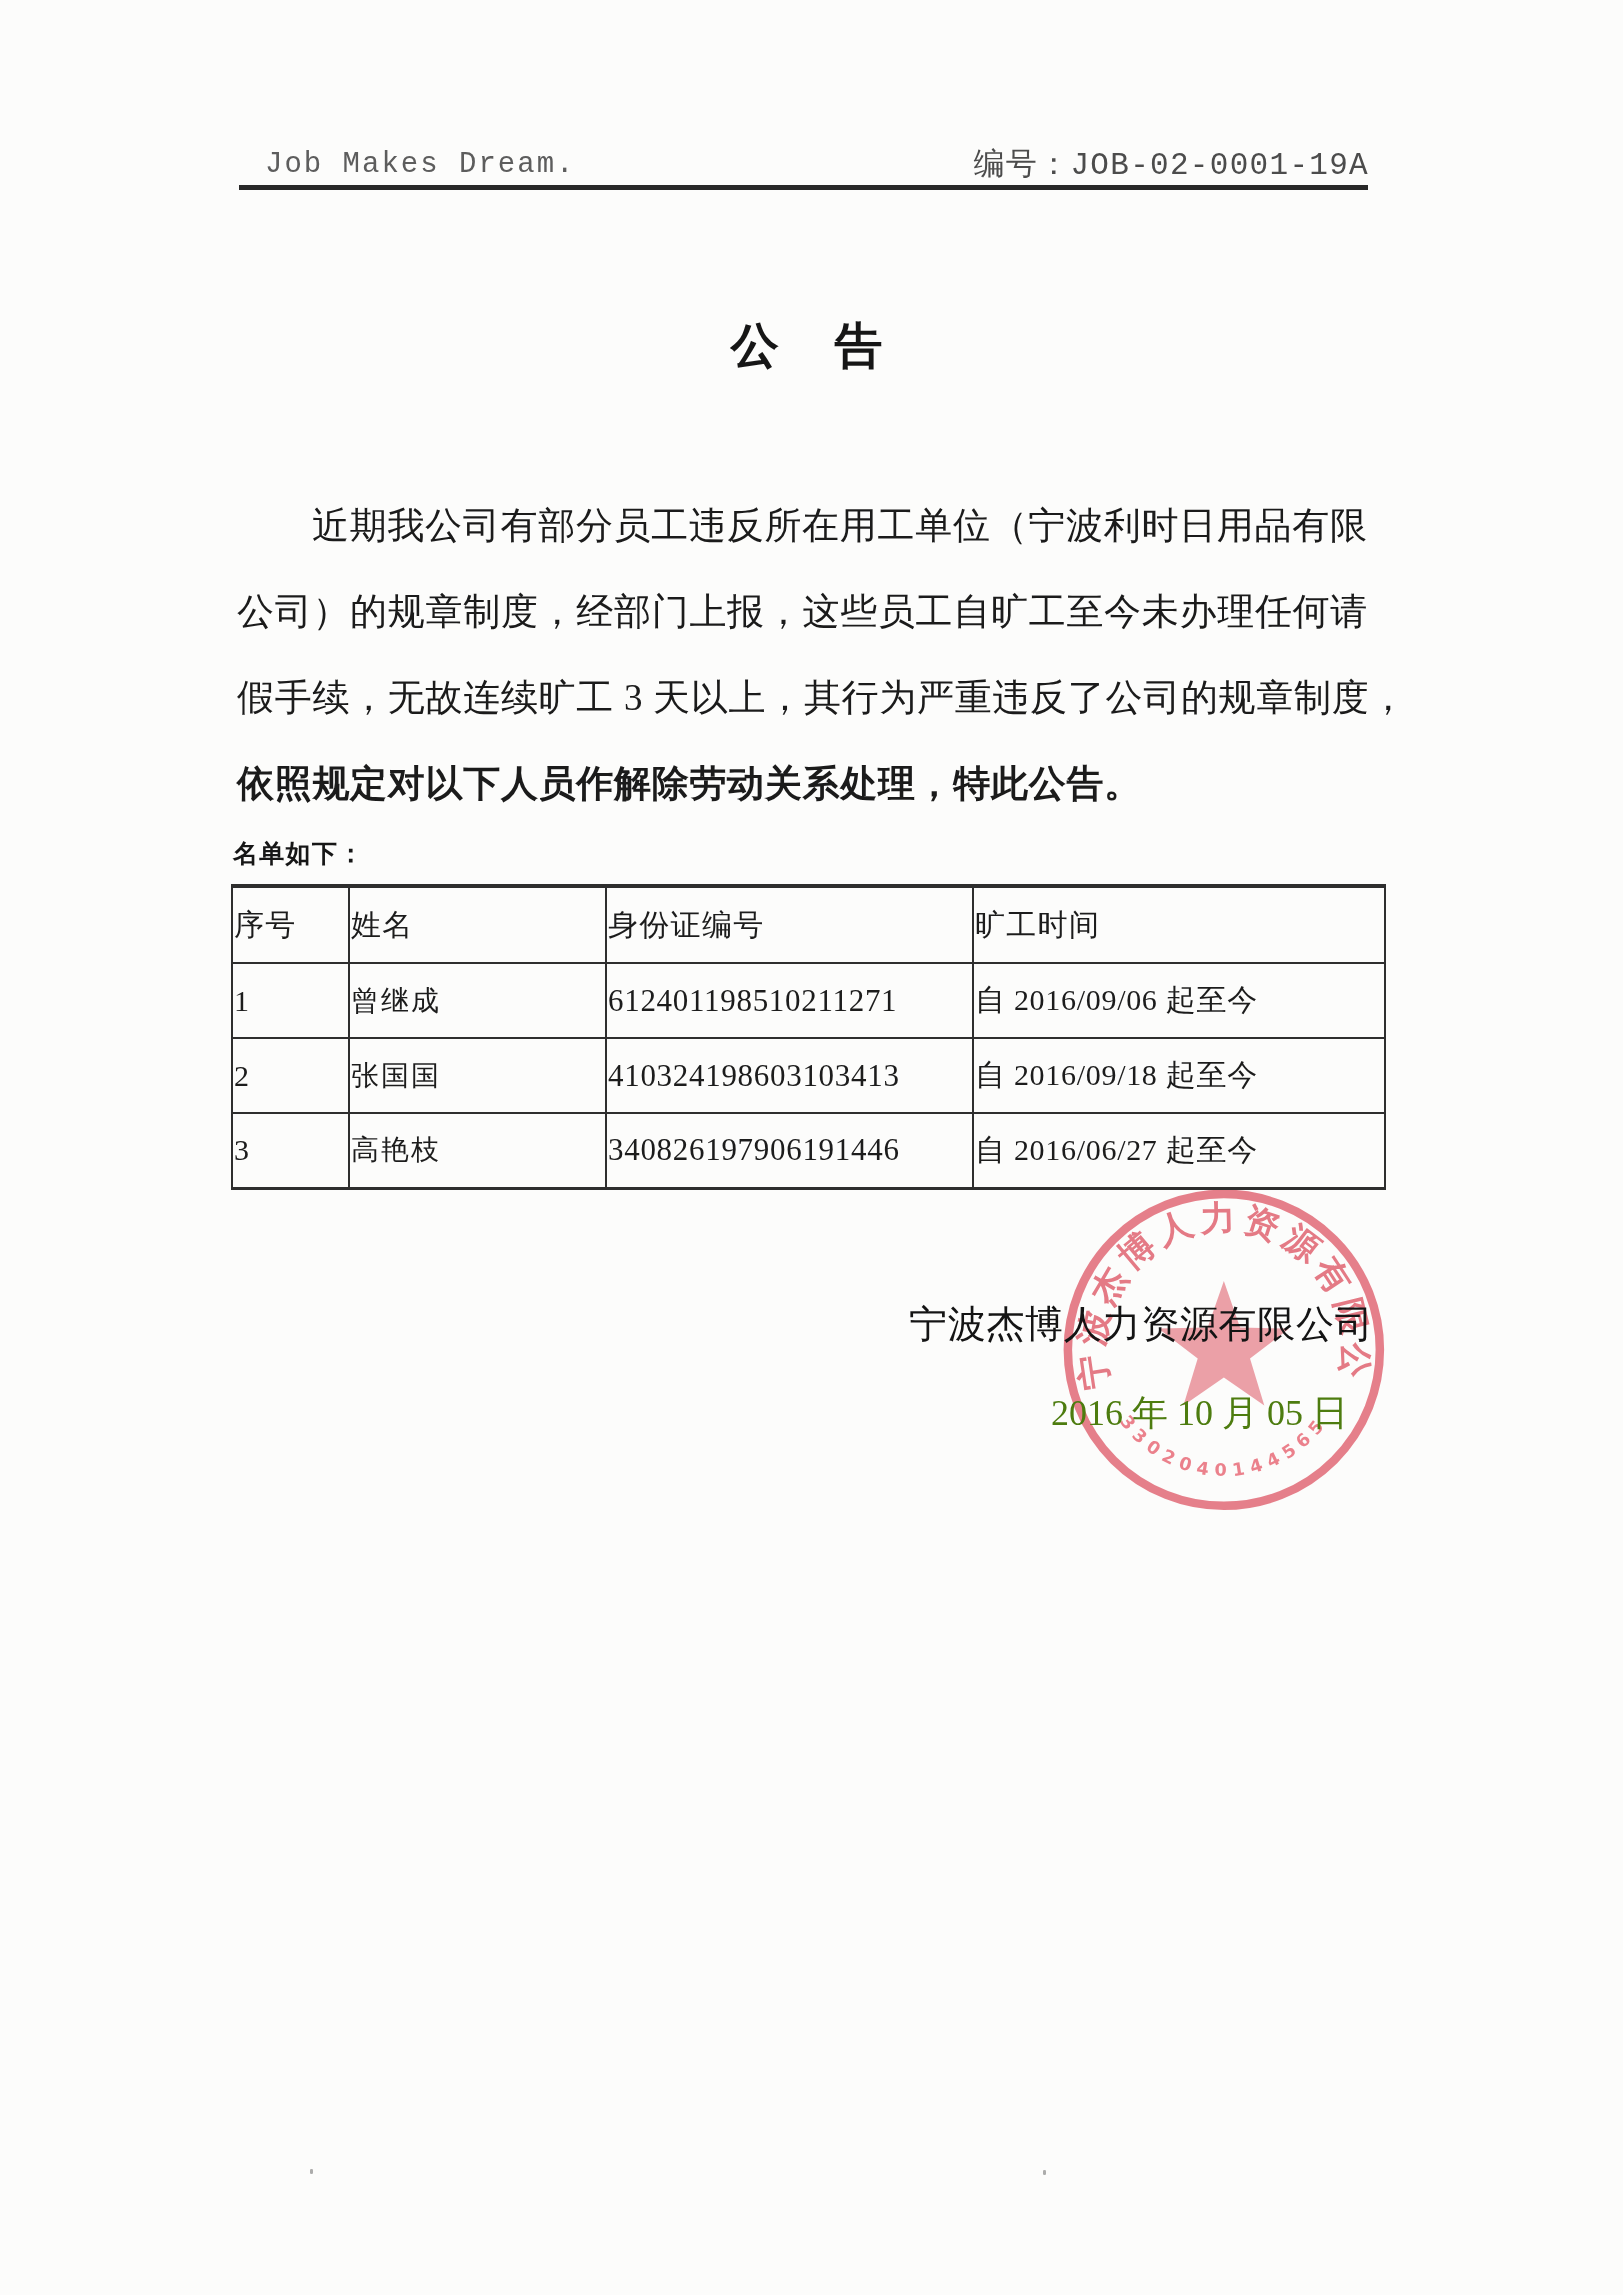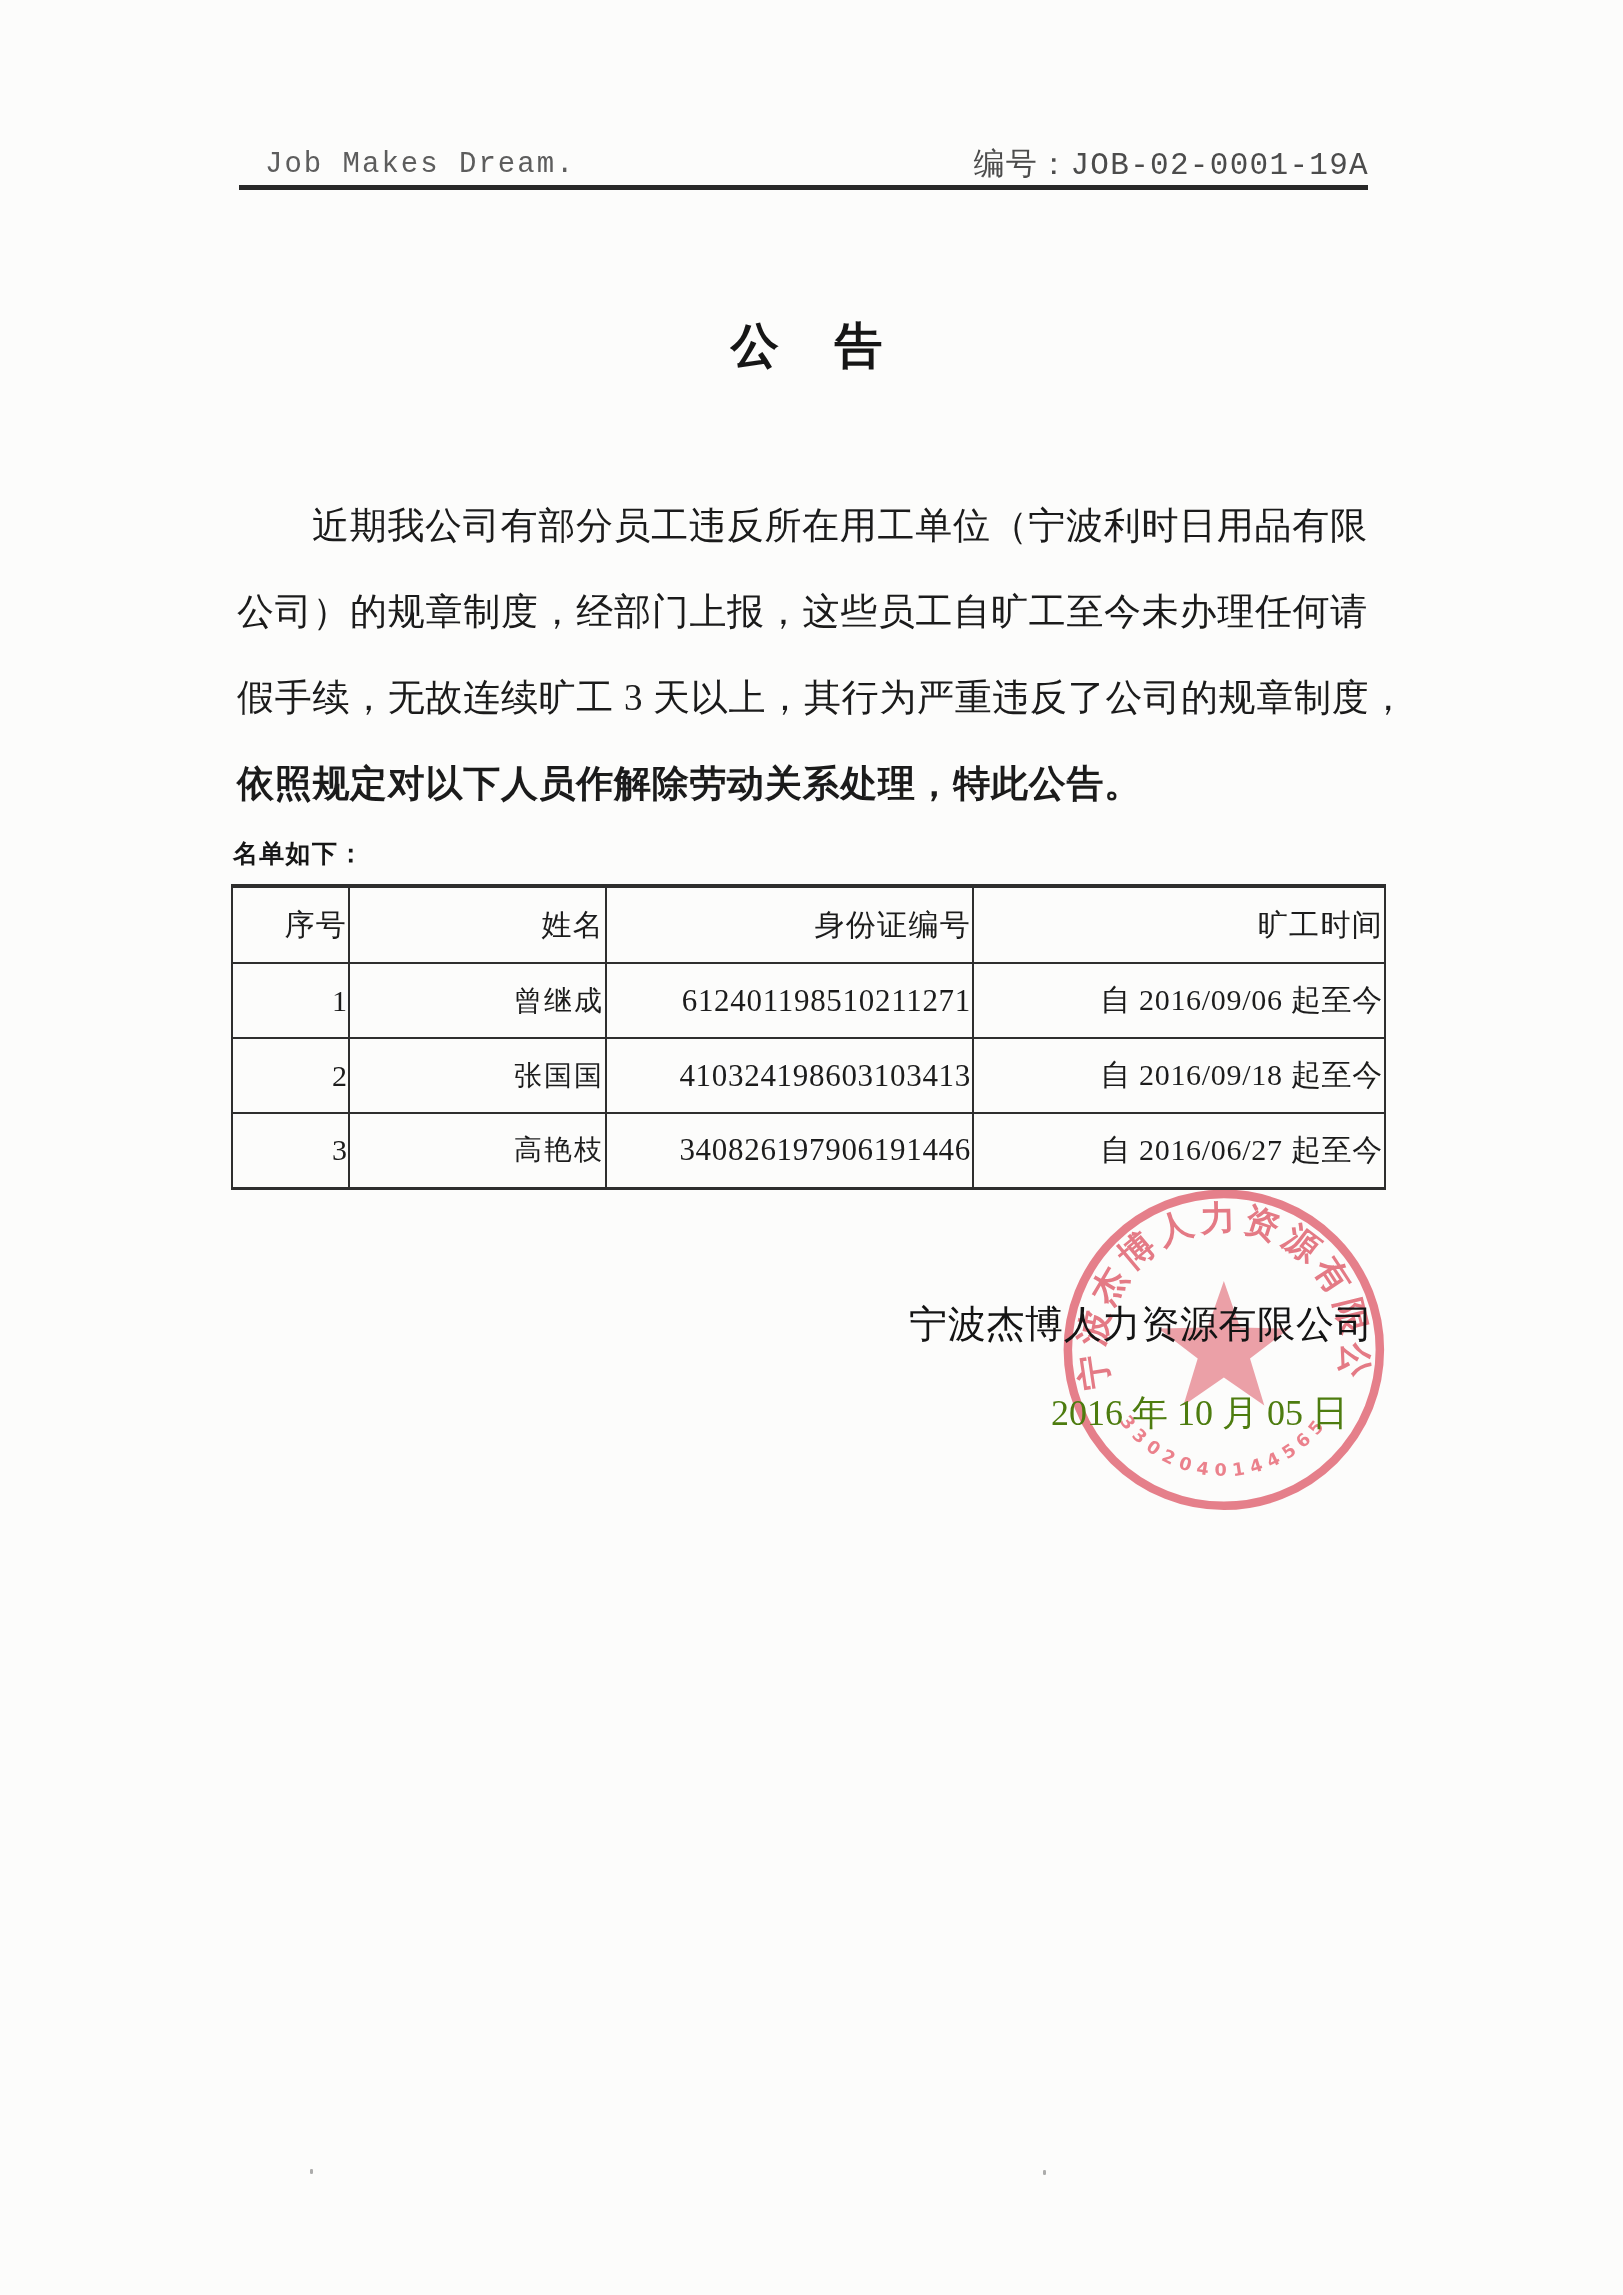--- a/index.html
+++ b/index.html
@@ -56,21 +56,21 @@
   }
 
   
   table.roster{
     position:absolute;left:231px;top:884px;
     width:1153px;border-collapse:collapse;table-layout:fixed;
     background:transparent;
   }
   table.roster td,table.roster th{
     border:2px solid #2e2e2e;
-    text-align:right;vertical-align:middle;
+    text-align:left;vertical-align:middle;
     font-weight:normal;color:#1c1c1c;
     background:transparent;
   }
   table.roster{border:2.6px solid #2e2e2e;border-top-width:4.6px;border-bottom-width:3.3px;}
   .col-idx{width:117px;}
   .col-name{width:257px;}
   .col-id{width:367px;}
   .col-abs{width:412px;}
   tr.hdr{height:77px;}
   tr.rowx{height:75px;}

